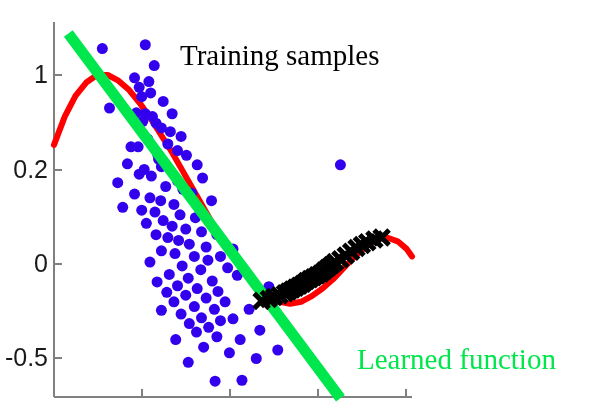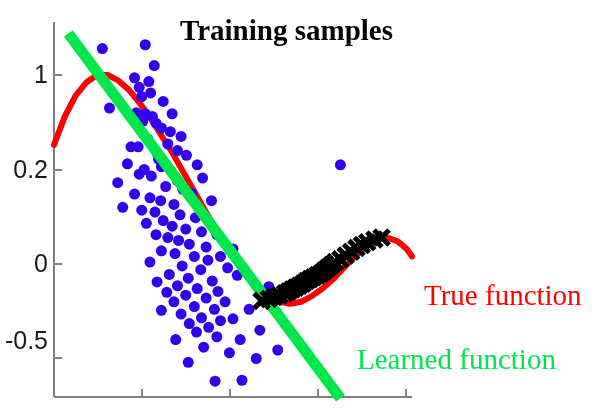--- a/index.html
+++ b/index.html
@@ -33,21 +33,21 @@
     white-space: nowrap;
     line-height: 1;
   }
   .annot {
     position: absolute;
     font-family: "Liberation Serif", serif;
     font-size: 29px;
     white-space: nowrap;
     line-height: 1;
   }
-  #annot-training { left: 180px; top: 16px; color: #000000; font-weight: bold; }
+  #annot-training { left: 180px; top: 41px; color: #000000; }
   #annot-test     { left: 391px; top: 194px; color: #000000; }
   #annot-true     { left: 424px; top: 281px; color: #ff0000; }
   #annot-learned  { left: 357px; top: 345px; color: #00e64d; }
 </style>
 </head>
 <body>
 
 <div id="figure">
 
   <svg id="plot-svg" viewBox="0 0 616 411">
@@ -213,19 +213,18 @@
         <path d="M359.75 234.77L374.75 249.77M374.75 234.77L359.75 249.77" stroke="#000000" stroke-width="5" fill="none"></path>
         <path d="M366.91 231.93L381.91 246.93M381.91 231.93L366.91 246.93" stroke="#000000" stroke-width="5" fill="none"></path>
         <path d="M374.07 230.04L389.07 245.04M389.07 230.04L374.07 245.04" stroke="#000000" stroke-width="5" fill="none"></path>
       </g>
   </svg>
 
   <div id="y-tick-labels">
       <div class="tick-label" style="right: 568px; top: 62px;">1</div>
       <div class="tick-label" style="right: 568px; top: 157px;">0.2</div>
       <div class="tick-label" style="right: 568px; top: 251px;">0</div>
-      <div class="tick-label" style="right: 568px; top: 328px;">-0.5</div>
+      <div class="tick-label" style="right: 568px; top: 345px;">-0.5</div>
     </div>
 
   <div class="annot" id="annot-training">Training samples</div>
-  <div class="annot" id="annot-true">True function</div>
   <div class="annot" id="annot-learned">Learned function</div>
 </div>
 
 </body></html>

